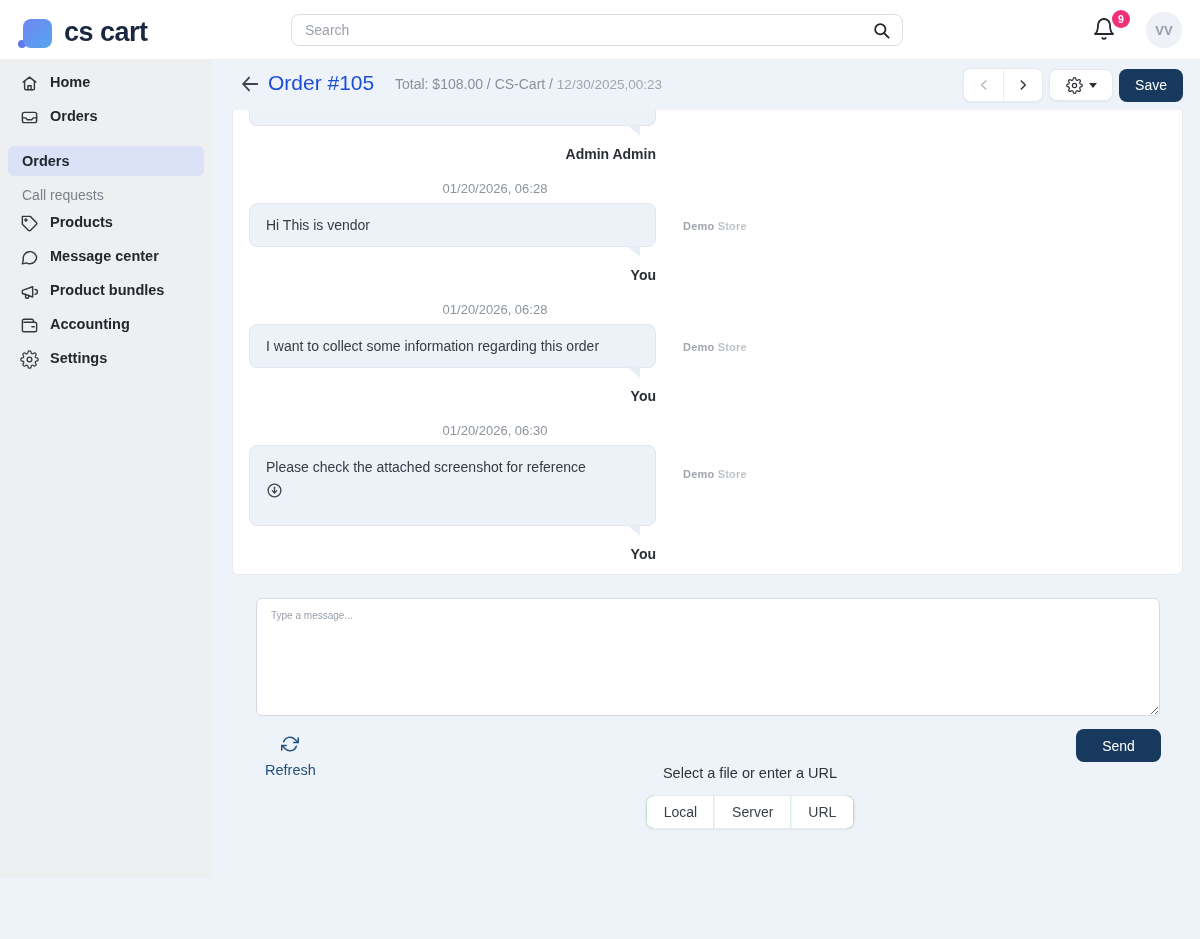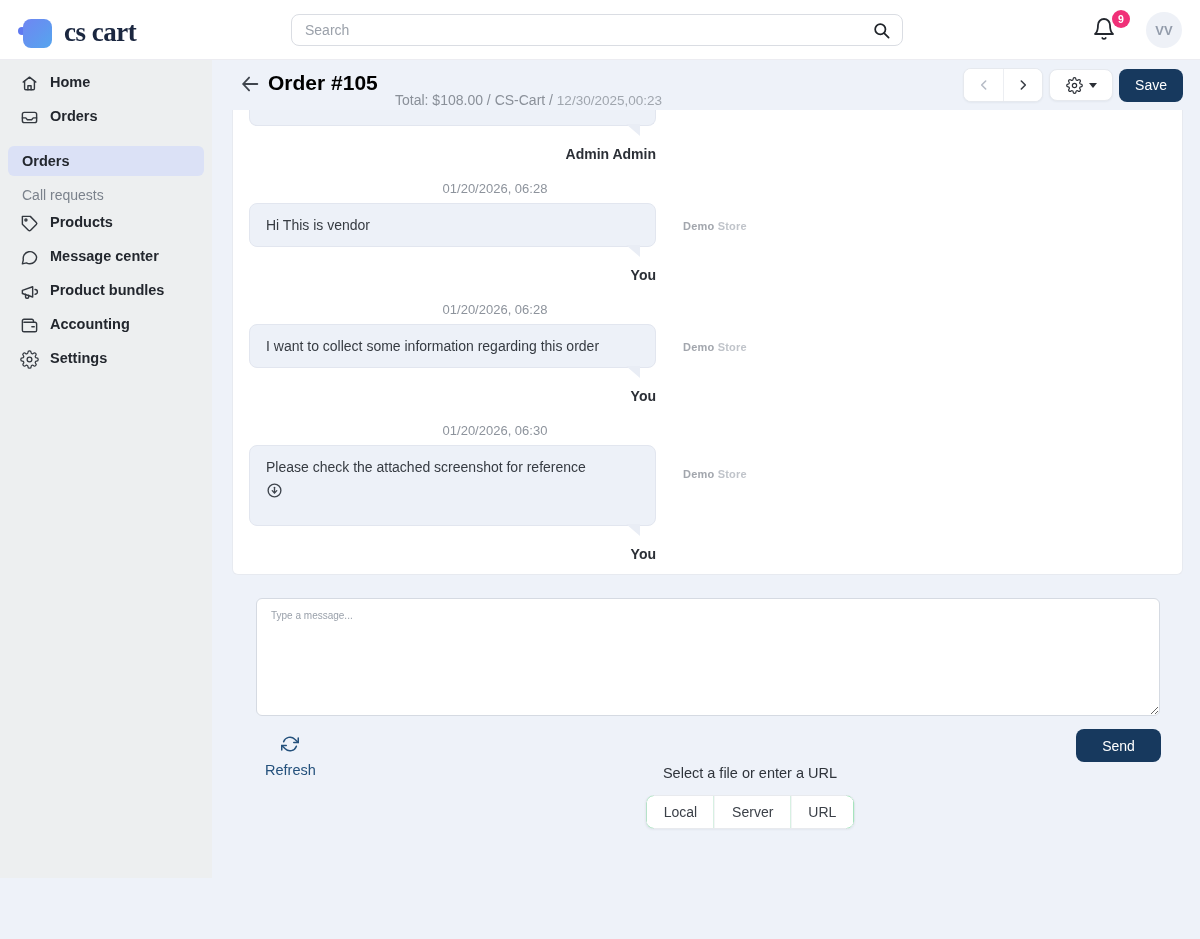--- a/index.html
+++ b/index.html
@@ -8,21 +8,21 @@
     font-family: "Liberation Sans", sans-serif;
     background:#eef2f9;
     position:relative;
     overflow:hidden;
     color:#23272e;
   }
   svg { display:block; }
 
   
   .topbar { position:absolute; left:0; top:0; width:1200px; height:60px; background:#fff; border-bottom:1px solid #ececf1; z-index:5; }
-  .logo { position:absolute; left:18px; top:12px; display:flex; align-items:center; cursor:pointer;font-family:Liberation Serif, serif; }
+  .logo { position:absolute; left:18px; top:12px; display:flex; align-items:flex-end; cursor:pointer; }
   .logo-dot { width:8px; height:8px; border-radius:50%; background:#5f79f0; margin-top:1px; }
   .logo-square { width:29px; height:29px; border-radius:8px; background:linear-gradient(135deg,#6f86f2,#55a5ee); margin:7px 0 0 -3px; }
   .logo-text { font-size:27px; font-weight:700; letter-spacing:-0.5px; color:#1b2740; margin:4px 0 0 12px; }
   .search-wrap { position:absolute; left:291px; top:14px; width:612px; height:32px; }
   .search-input { width:100%; height:100%; border:1px solid #dadde3; border-radius:8px; padding:0 40px 0 13px; font-size:14px; font-family:inherit; color:#3a3f47; background:#fff; outline:none; }
   .search-input::placeholder { color:#9ba1aa; }
   .search-icon { position:absolute; right:12px; top:7px; color:#1f2329; }
   .bell-wrap { position:absolute; left:1092px; top:17px; width:30px; height:28px; color:#23272e; cursor:pointer; }
   .badge { position:absolute; right:-8px; top:-7px; min-width:18px; height:18px; border-radius:9px; background:#f03078; color:#fff; font-size:10.5px; font-weight:700; display:flex; align-items:center; justify-content:center; padding:0 5px; }
   .avatar { position:absolute; left:1146px; top:12px; width:36px; height:36px; border-radius:50%; background:#eef1f7; color:#939cab; font-size:13px; font-weight:700; display:flex; align-items:center; justify-content:center; cursor:pointer; }
@@ -30,22 +30,22 @@
   
   .sidebar { position:absolute; left:0; top:60px; width:212px; height:818px; background:#edeff0; padding-top:14px; z-index:4; }
   .nav-row { height:34px; display:flex; align-items:flex-start; padding-left:20px; gap:11px; font-size:14.5px; font-weight:700; color:#23272e; cursor:pointer; }
   .nav-row .nicon { color:#33383f; width:19px; }
   .nav-sub-selected { height:30px; margin:4px 8px; padding-left:14px; background:#dbe1f6; border-radius:6px; display:flex; align-items:center; font-size:14.5px; font-weight:700; color:#23272e; cursor:pointer; }
   .nav-sub { height:30px; margin:2px 8px 4px; padding-left:14px; display:flex; align-items:center; font-size:14px; font-weight:400; color:#7b828c; cursor:pointer; }
 
   
   .page-header { position:absolute; left:212px; top:60px; width:988px; height:48px; }
   .back-btn { position:absolute; left:27px; top:13px; color:#3f454d; cursor:pointer; }
-  .page-title { position:absolute; left:56px; top:11px; font-size:21px; font-weight:700; color:#000000; white-space:nowrap; }
-  .page-sub { position:absolute; left:183px; top:16px; font-size:14px; color:#8a9099; white-space:nowrap;margin-top:16px; }
+  .page-title { position:absolute; left:56px; top:11px; font-size:21px; font-weight:400; color:#1d4ed8; white-space:nowrap; }
+  .page-sub { position:absolute; left:183px; top:16px; font-size:14px; color:#8a9099; white-space:nowrap; }
   .page-sub .sub-date { color:#a0a6ae; font-size:13.5px; }
   .hdr-buttons { position:absolute; right:17px; top:8px; display:flex; gap:6px; align-items:center; }
   .pager { display:flex; background:#fff; border:1px solid #e6e9ee; border-radius:8px; box-shadow:0 1px 2px rgba(20,30,60,.05); overflow:hidden; }
   .pager-btn { width:39px; height:32px; display:flex; align-items:center; justify-content:center; cursor:pointer; background:#fff; border:none; }
   .pager-btn + .pager-btn { border-left:1px solid #eceef2; }
   .pager-prev { color:#b6bcc6; }
   .pager-next { color:#3a3f47; }
   .tools-btn { width:64px; height:32px; background:#fff; border:1px solid #e6e9ee; border-radius:8px; box-shadow:0 1px 2px rgba(20,30,60,.05); display:flex; align-items:center; justify-content:center; gap:6px; color:#2b2f36; cursor:pointer; }
   .caret { width:0; height:0; border-left:4px solid transparent; border-right:4px solid transparent; border-top:5px solid #2b2f36; }
   .btn-primary { height:33px; padding:0 16px; background:#17395e; color:#fff; border:none; border-radius:8px; font-size:14px; font-family:inherit; cursor:pointer; }

